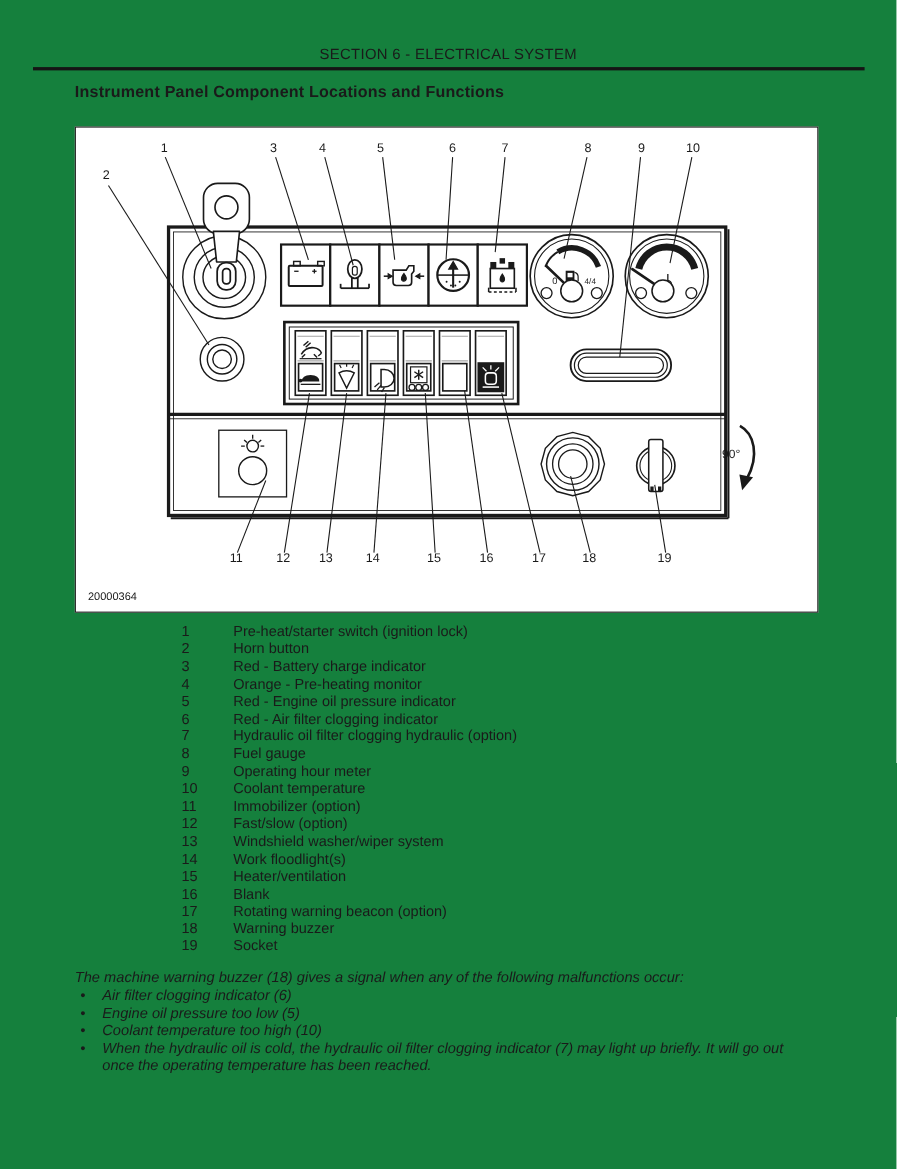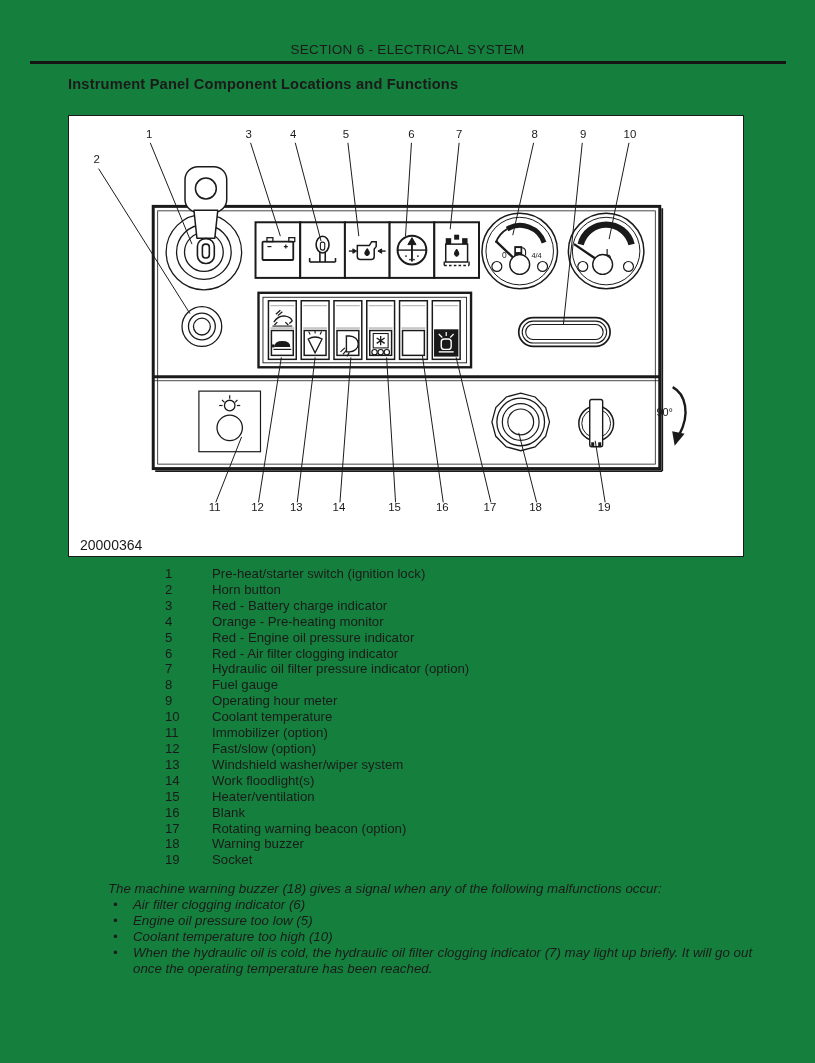--- a/index.html
+++ b/index.html
@@ -6,30 +6,30 @@
   body { width:815px; height:1063px; font-family:"Liberation Sans", sans-serif; color:#1a1a1a; }
   .page { position:relative; width:815px; height:1063px; background:#15803d; overflow:hidden; }
   .abs { position:absolute; }
 
   .section-title { top:42px; left:0; right:0; text-align:center; font-size:13.5px; letter-spacing:0.3px; }
   .header-rule { top:61px; left:30px; width:756px; height:2.6px; background:#151515; }
   .page-heading { top:76px; left:68px; font-size:14.6px; font-weight:bold; letter-spacing:0.2px; }
 
   .figure-frame { top:115px; left:68px; width:676px; height:442px; border:1.5px solid #1a1a1a; box-sizing:border-box; background:#fff; }
   .figure-frame svg { position:absolute; left:0; top:0; }
-  .figure-id { position:absolute; left:11px; top:421px; font-size:14px; }
+  .figure-id { position:absolute; left:11px; top:421px; font-size:10px; }
 
   svg text { font-family:"Liberation Sans", sans-serif; fill:#1a1a1a; }
   .callout-text { font-size:11.5px; }
 
   .legend { top:566px; left:165px; }
   .legend-row { display:flex; font-size:13.2px; line-height:15.9px; }
   .legend-num { flex:0 0 47px; }
 
-  .notes { top:881px; left:68px; width:664px; font-style:italic; font-size:13.3px; line-height:15.9px;margin-left:40px; }
+  .notes { top:881px; left:68px; width:664px; font-style:italic; font-size:13.3px; line-height:15.9px; }
   .bullet-row { display:flex; }
   .bullet-marker { flex:0 0 25px; padding-left:5px; box-sizing:border-box; }
 
   .page-number { top:1004px; left:0; right:0; text-align:center; font-weight:bold; font-size:13.5px; }
 </style>
 </head>
 <body>
 
 <div class="page">
 
@@ -347,21 +347,21 @@
     <div class="legend-row">
         <span class="legend-num">5</span>
         <span>Red - Engine oil pressure indicator</span>
       </div>
     <div class="legend-row">
         <span class="legend-num">6</span>
         <span>Red - Air filter clogging indicator</span>
       </div>
     <div class="legend-row">
         <span class="legend-num">7</span>
-        <span>Hydraulic oil filter pressure indicator (option)</span>
+        <span>Hydraulic oil filter clogging hydraulic (option)</span>
       </div>
     <div class="legend-row">
         <span class="legend-num">8</span>
         <span>Fuel gauge</span>
       </div>
     <div class="legend-row">
         <span class="legend-num">9</span>
         <span>Operating hour meter</span>
       </div>
     <div class="legend-row">

